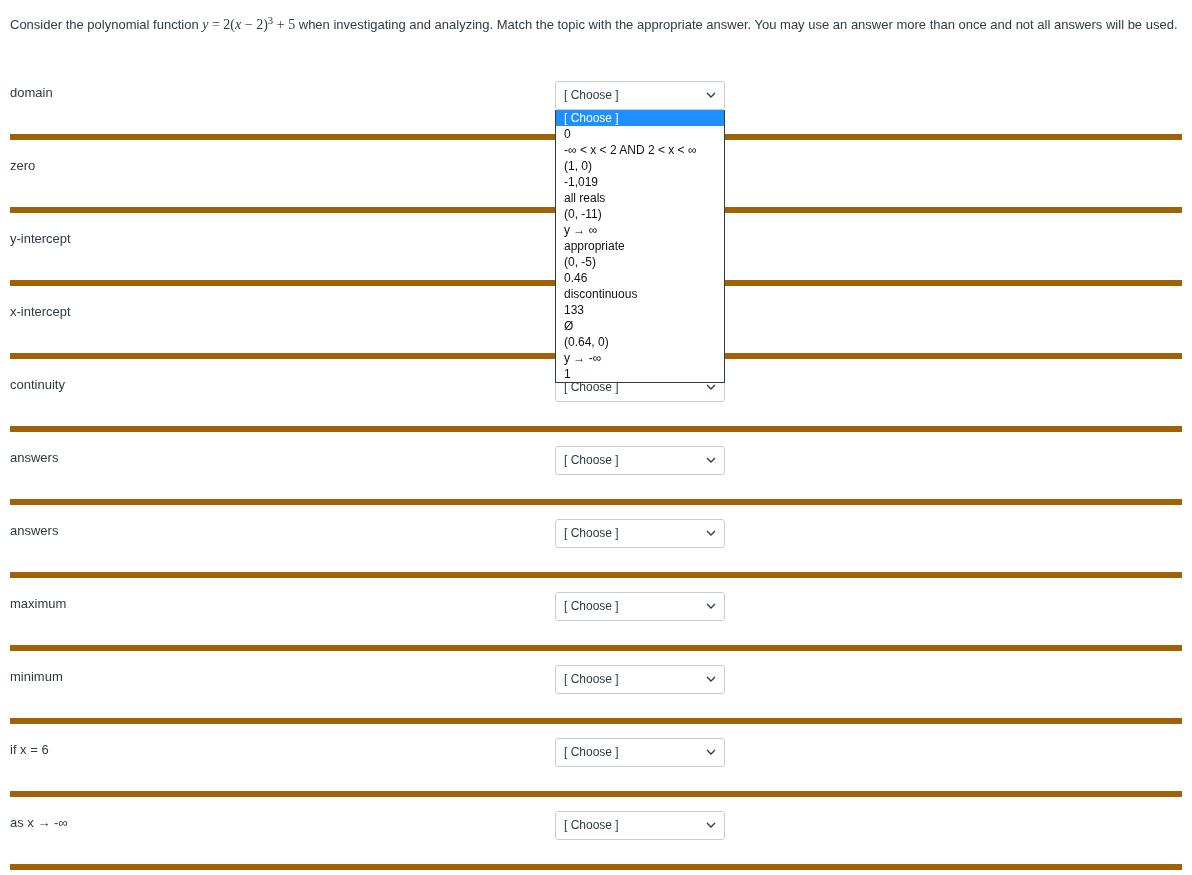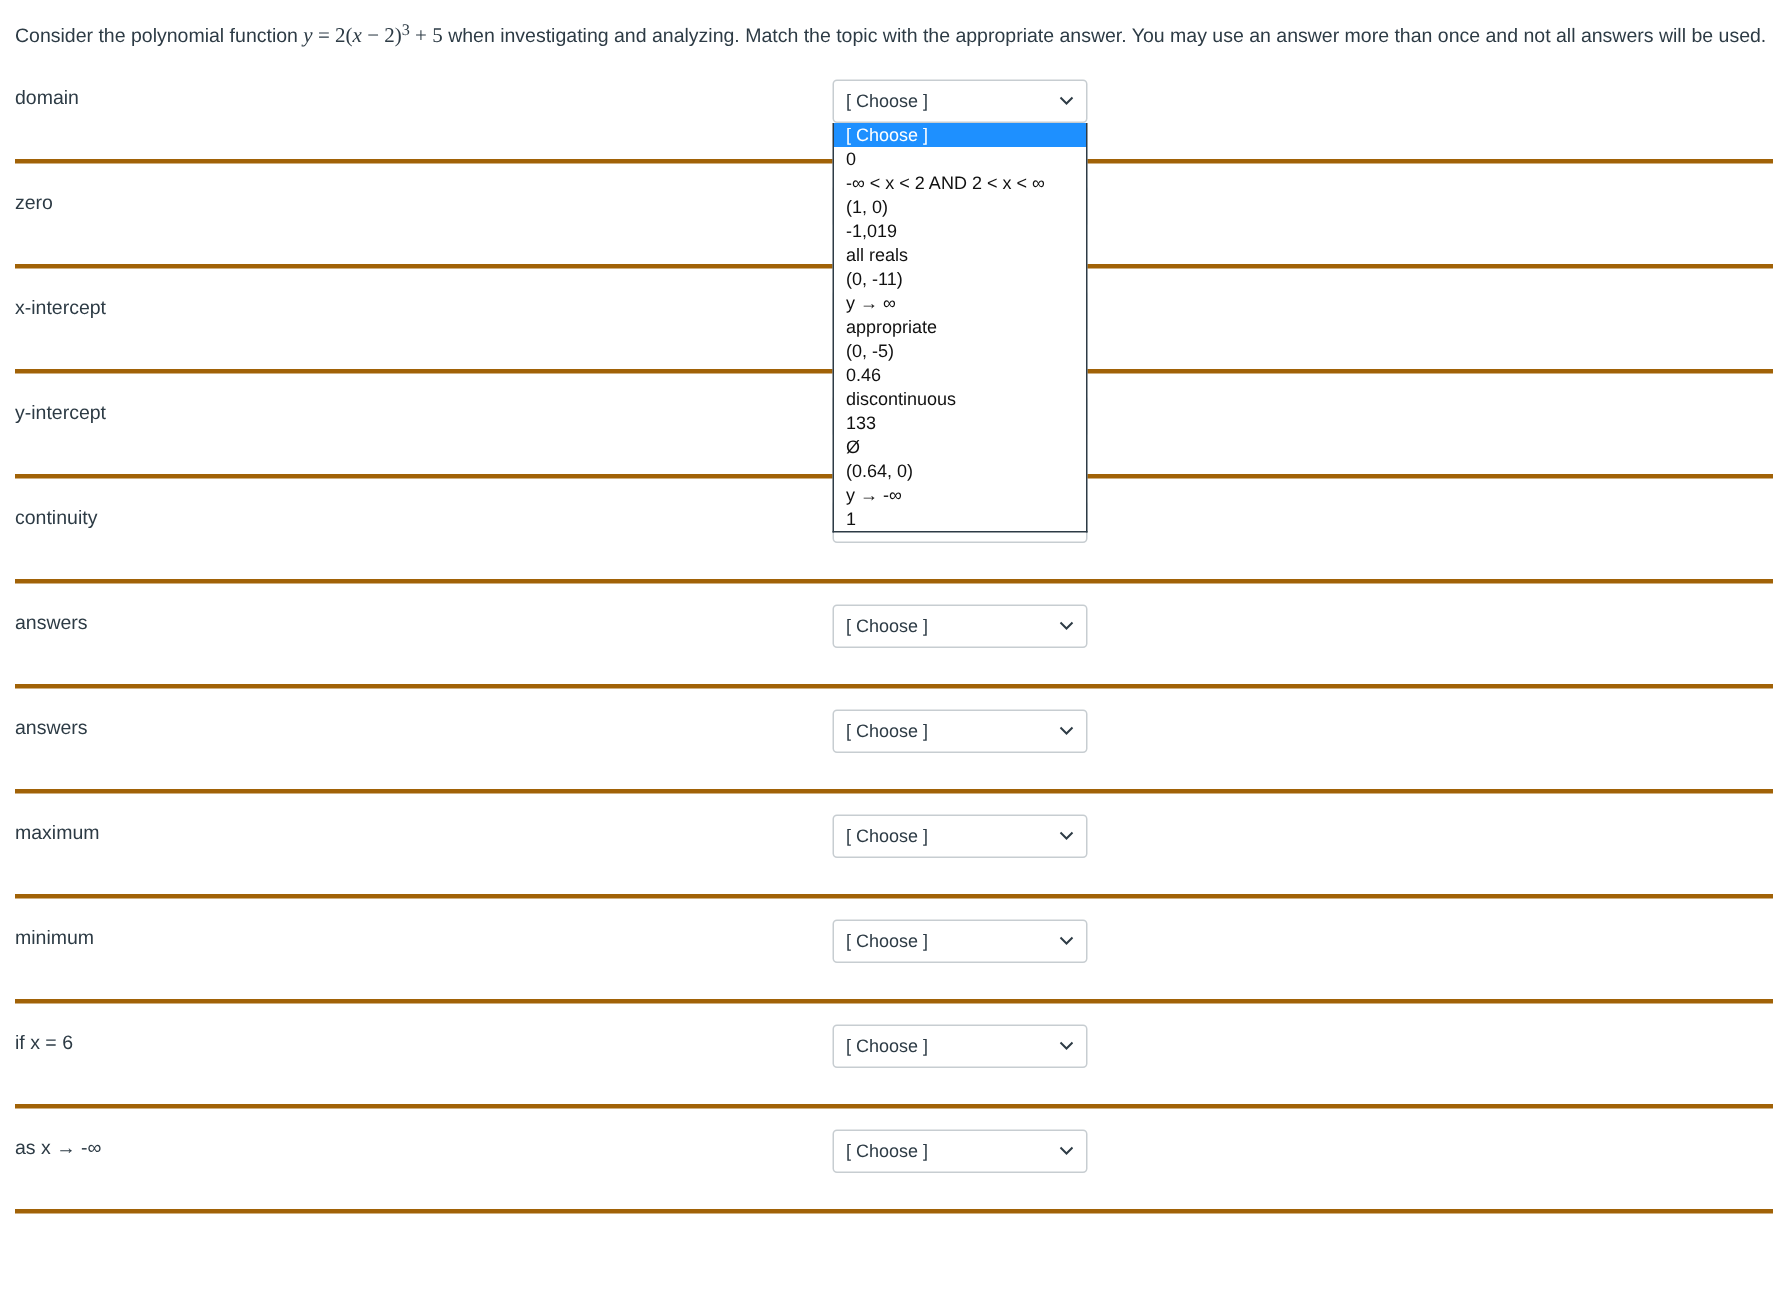--- a/index.html
+++ b/index.html
@@ -7,30 +7,30 @@
     margin: 0;
     padding: 8px 10px;
     font-family: -apple-system, BlinkMacSystemFont, "Segoe UI", Helvetica, Arial, sans-serif;
     font-size: 13px;
     color: #2d3b45;
     background: #fff;
   }
   .instr {
     color: #2d3b45;
     font-size: 13px;
-    margin: 4px 0 16px 0;
+    margin: 4px 0 44px 0;
     line-height: 1.6;
   }
   .math-i { font-style: italic; font-family: "Times New Roman", serif; font-size: 14px;}
   .math   { font-family: "Times New Roman", serif; font-size: 14px;}
   .sup    { font-family: "Times New Roman", serif; }
   .row {
     display: flex;
     align-items: flex-start;
-    border-bottom: 3px solid #a16207;
+    border-bottom: 6px solid #a16207;
     padding: 0 0 24px 0;
     margin: 0 0 14px 0;
   }
   .label {
     flex: 0 0 545px;
     color: #2d3b45;
     font-size: 13px;
     padding-top: 4px;
   }
   .ctrl {
@@ -129,34 +129,34 @@
           <span>[ Choose ]</span>
           <span class="chev">
             <svg width="10" height="6" viewBox="0 0 10 6">
               <path d="M1 1 L5 5 L9 1" fill="none" stroke="#2d3b45" stroke-width="1.3"></path>
             </svg>
           </span>
         </div>
       </div>
     </div>
     <div class="row">
+      <div class="label">y-intercept</div>
+      <div class="ctrl">
+        <div class="select">
+          <span>[ Choose ]</span>
+          <span class="chev">
+            <svg width="10" height="6" viewBox="0 0 10 6">
+              <path d="M1 1 L5 5 L9 1" fill="none" stroke="#2d3b45" stroke-width="1.3"></path>
+            </svg>
+          </span>
+        </div>
+      </div>
+    </div>
+    <div class="row">
       <div class="label">x-intercept</div>
-      <div class="ctrl">
-        <div class="select">
-          <span>[ Choose ]</span>
-          <span class="chev">
-            <svg width="10" height="6" viewBox="0 0 10 6">
-              <path d="M1 1 L5 5 L9 1" fill="none" stroke="#2d3b45" stroke-width="1.3"></path>
-            </svg>
-          </span>
-        </div>
-      </div>
-    </div>
-    <div class="row">
-      <div class="label">y-intercept</div>
       <div class="ctrl">
         <div class="select">
           <span>[ Choose ]</span>
           <span class="chev">
             <svg width="10" height="6" viewBox="0 0 10 6">
               <path d="M1 1 L5 5 L9 1" fill="none" stroke="#2d3b45" stroke-width="1.3"></path>
             </svg>
           </span>
         </div>
       </div>

